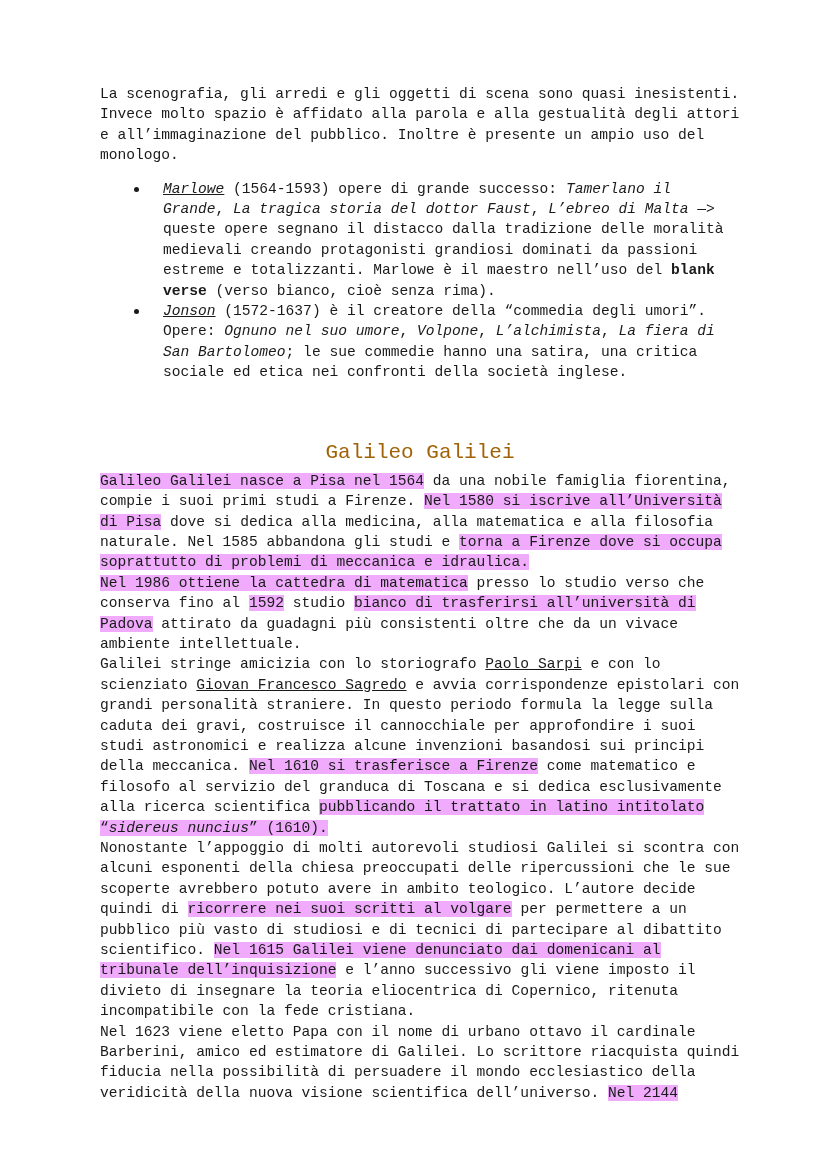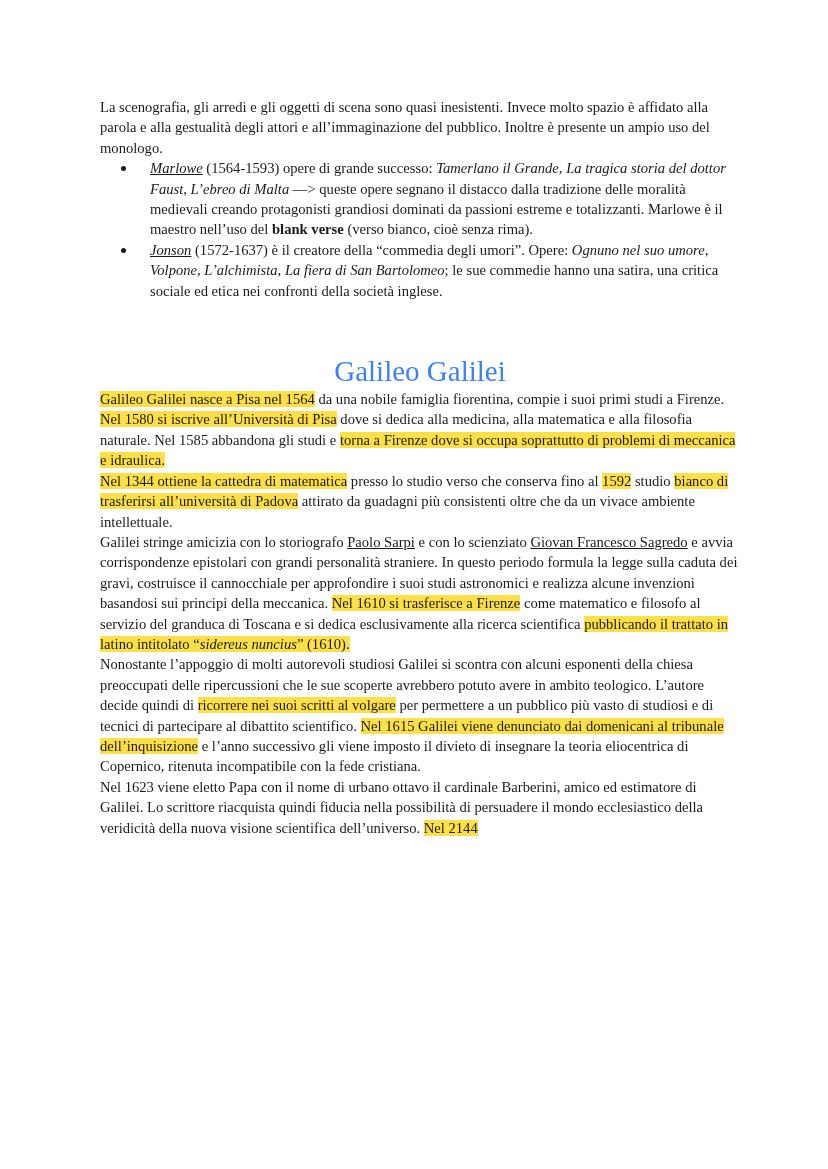--- a/index.html
+++ b/index.html
@@ -1,33 +1,33 @@
 <!DOCTYPE html>
 <html><head>
   <meta charset="utf-8">
   <style>
     html, body { margin: 0; padding: 0; background: #ffffff; }
     body { width: 828px; height: 1169px; position: relative; overflow: hidden; }
     .page {
-      position: absolute; left: 100px; top: 97px; width: 640px;
-      font-family: Liberation Serif, serif; font-size: 14.6px; line-height: 20.4px; color: #1a1a1a;
+      position: absolute; left: 100px; top: 84px; width: 640px;
+      font-family: Liberation Mono, monospace; font-size: 14.6px; line-height: 20.4px; color: #1a1a1a;
     }
     .p { margin: 0; }
-    .hl { background: #fde047; }
+    .hl { background: #f0abfc; }
     .u { text-decoration: underline; }
     .i { font-style: italic; }
     .b { font-weight: bold; }
-    ul.bullets { margin: 0; padding: 0; list-style: none; }
+    ul.bullets { margin: 13px; padding: 0; list-style: none; }
     ul.bullets li { position: relative; padding-left: 50px; }
     ul.bullets li .dot {
       position: absolute; left: 21px; top: 8px; width: 5px; height: 5px; border-radius: 50%; background: #1a1a1a;
     }
     .title {
-      margin: 52px 0 0 0; text-align: center; color: #3b82f6;
-      font-size: 29px; line-height: 36px; font-weight: normal;
+      margin: 52px 0 0 0; text-align: center; color: #a16207;
+      font-size: 21px; line-height: 36px; font-weight: normal;
     }
     .section-heading { margin: 10px 0 0 0; font-weight: bold; }
   </style>
 </head>
 <body>
 
 <div class="page">
 
   <p class="p">La scenografia, gli arredi e gli oggetti di scena sono quasi inesistenti. Invece molto spazio è affidato alla parola e alla gestualità degli attori e all’immaginazione del pubblico. Inoltre è presente un ampio uso del monologo.</p>
 
@@ -40,21 +40,21 @@
       <span class="dot"></span>
       <span class="u i">Jonson</span><span> (1572-1637) è il creatore della “commedia degli umori”. Opere: </span><span class="i">Ognuno nel suo umore</span><span>, </span><span class="i">Volpone</span><span>, </span><span class="i">L’alchimista</span><span>, </span><span class="i">La fiera di San Bartolomeo</span><span>; le sue commedie hanno una satira, una critica sociale ed etica nei confronti della società inglese.</span>
     </li>
   </ul>
 
   <h1 class="title">Galileo Galilei</h1>
 
 
   <p class="p"><span class="hl">Galileo Galilei nasce a Pisa nel 1564</span><span> da una nobile famiglia fiorentina, compie i suoi primi studi a Firenze. </span><span class="hl">Nel 1580 si iscrive all’Università di Pisa</span><span> dove si dedica alla medicina, alla matematica e alla filosofia naturale. Nel 1585 abbandona gli studi e </span><span class="hl">torna a Firenze dove si occupa soprattutto di problemi di meccanica e idraulica.</span></p>
 
-  <p class="p"><span class="hl">Nel 1344 ottiene la cattedra di matematica</span><span> presso lo studio verso che conserva fino al </span><span class="hl">1592</span><span> studio </span><span class="hl">bianco di trasferirsi all’università di Padova</span><span> attirato da guadagni più consistenti oltre che da un vivace ambiente intellettuale.</span></p>
+  <p class="p"><span class="hl">Nel 1986 ottiene la cattedra di matematica</span><span> presso lo studio verso che conserva fino al </span><span class="hl">1592</span><span> studio </span><span class="hl">bianco di trasferirsi all’università di Padova</span><span> attirato da guadagni più consistenti oltre che da un vivace ambiente intellettuale.</span></p>
 
   <p class="p"><span>Galilei stringe amicizia con lo storiografo </span><span class="u">Paolo Sarpi</span><span> e con lo scienziato </span><span class="u">Giovan Francesco Sagredo</span><span> e avvia corrispondenze epistolari con grandi personalità straniere. In questo periodo formula la legge sulla caduta dei gravi, costruisce il cannocchiale per approfondire i suoi studi astronomici e realizza alcune invenzioni basandosi sui principi della meccanica. </span><span class="hl">Nel 1610 si trasferisce a Firenze</span><span> come matematico e filosofo al servizio del granduca di Toscana e si dedica esclusivamente alla ricerca scientifica </span><span class="hl">pubblicando il trattato in latino intitolato “</span><span class="hl i">sidereus nuncius</span><span class="hl">” (1610).</span></p>
 
 
   <p class="p"><span>Nonostante l’appoggio di molti autorevoli studiosi Galilei si scontra con alcuni esponenti della chiesa preoccupati delle ripercussioni che le sue scoperte avrebbero potuto avere in ambito teologico. L’autore decide quindi di </span><span class="hl">ricorrere nei suoi scritti al volgare</span><span> per permettere a un pubblico più vasto di studiosi e di tecnici di partecipare al dibattito scientifico. </span><span class="hl">Nel 1615 Galilei viene denunciato dai domenicani al tribunale dell’inquisizione</span><span> e l’anno successivo gli viene imposto il divieto di insegnare la teoria eliocentrica di Copernico, ritenuta incompatibile con la fede cristiana.</span></p>
 
   <p class="p"><span>Nel 1623 viene eletto Papa con il nome di urbano ottavo il cardinale Barberini, amico ed estimatore di Galilei. Lo scrittore riacquista quindi fiducia nella possibilità di persuadere il mondo ecclesiastico della veridicità della nuova visione scientifica dell’universo. </span><span class="hl">Nel 2144</span></p>
 
 </div>
 

